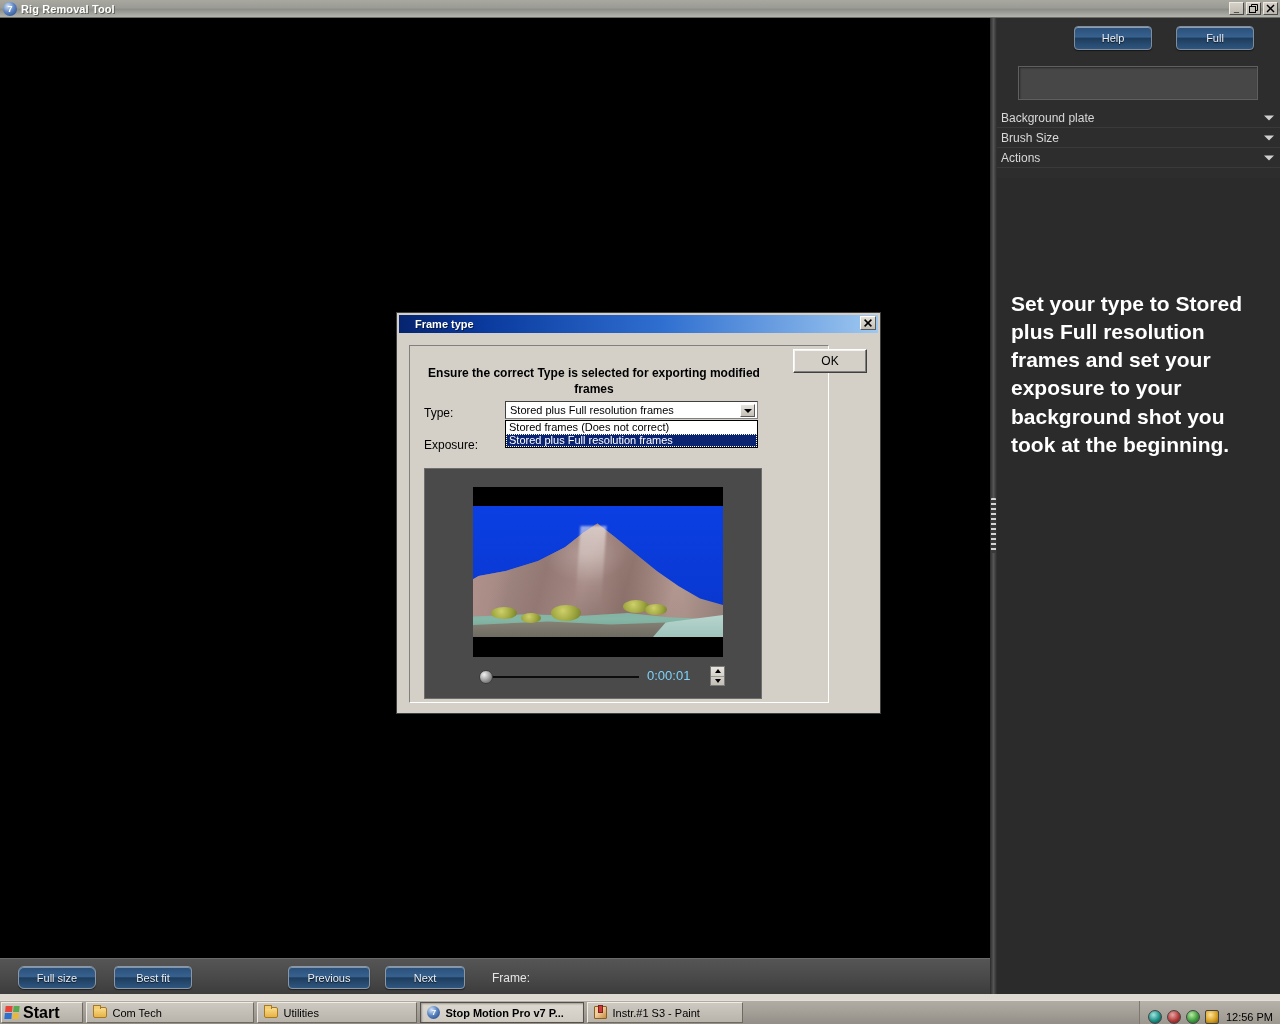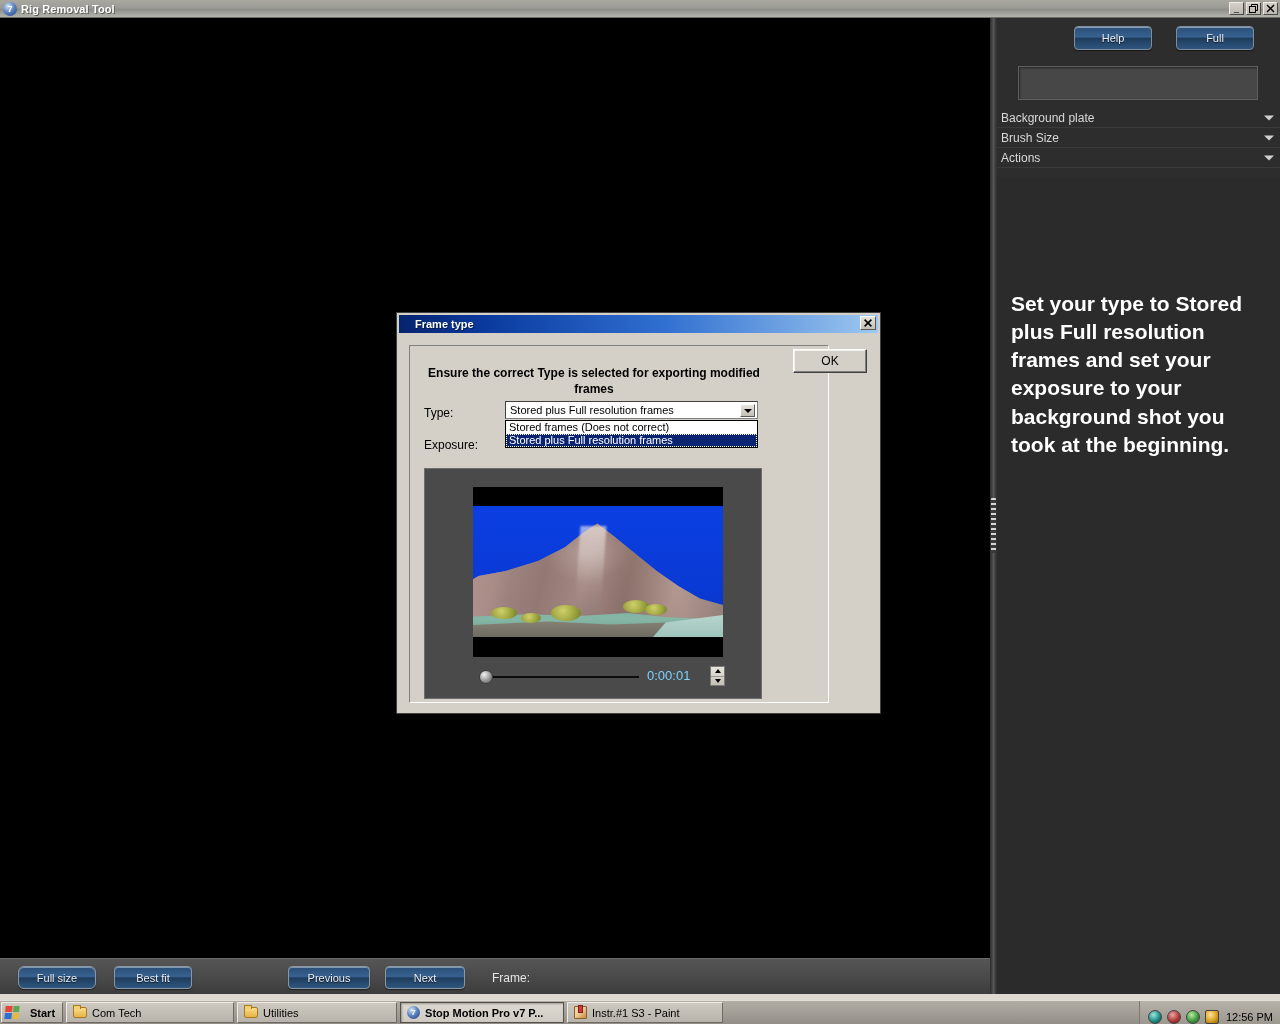--- a/index.html
+++ b/index.html
@@ -320,26 +320,26 @@
   }
 
   
   #taskbar {
     position: absolute; left: 0; top: 1000px; width: 1280px; height: 24px;
     background: linear-gradient(180deg,#b0aca4 0%,#a6a29a 40%,#938f88 100%);
     border-top: 1px solid #e4e0d8;
     display: flex; align-items: center;
   }
   #start-button {
-    height: 21px; margin-left: 1px; padding: 0 7px 0 3px;
+    height: 21px; margin-left: 1px; padding: 0 23px 0 3px;
     background: linear-gradient(180deg,#cdc9c1,#b4b0a8);
     border: 1px solid #6e6a62;
     border-top-color: #f0ece4; border-left-color: #f0ece4;
-    display: flex; align-items: center; gap: 11px;
-    font-size: 11px; font-weight: bold; color: #000;
+    display: flex; align-items: center; gap: 4px;
+    font-size: 16px; font-weight: bold; color: #000;
   }
   .flag {
     width: 14px; height: 13px;
     display: grid; grid-template-columns: 1fr 1fr; grid-template-rows: 1fr 1fr;
     gap: 1px; transform: skewX(-6deg);
   }
   .flag i { display:block; }
   .fq1{background:#e8443a;} .fq2{background:#5aa84f;}
   .fq3{background:#2f6fd0;} .fq4{background:#e8b83a;}
 

